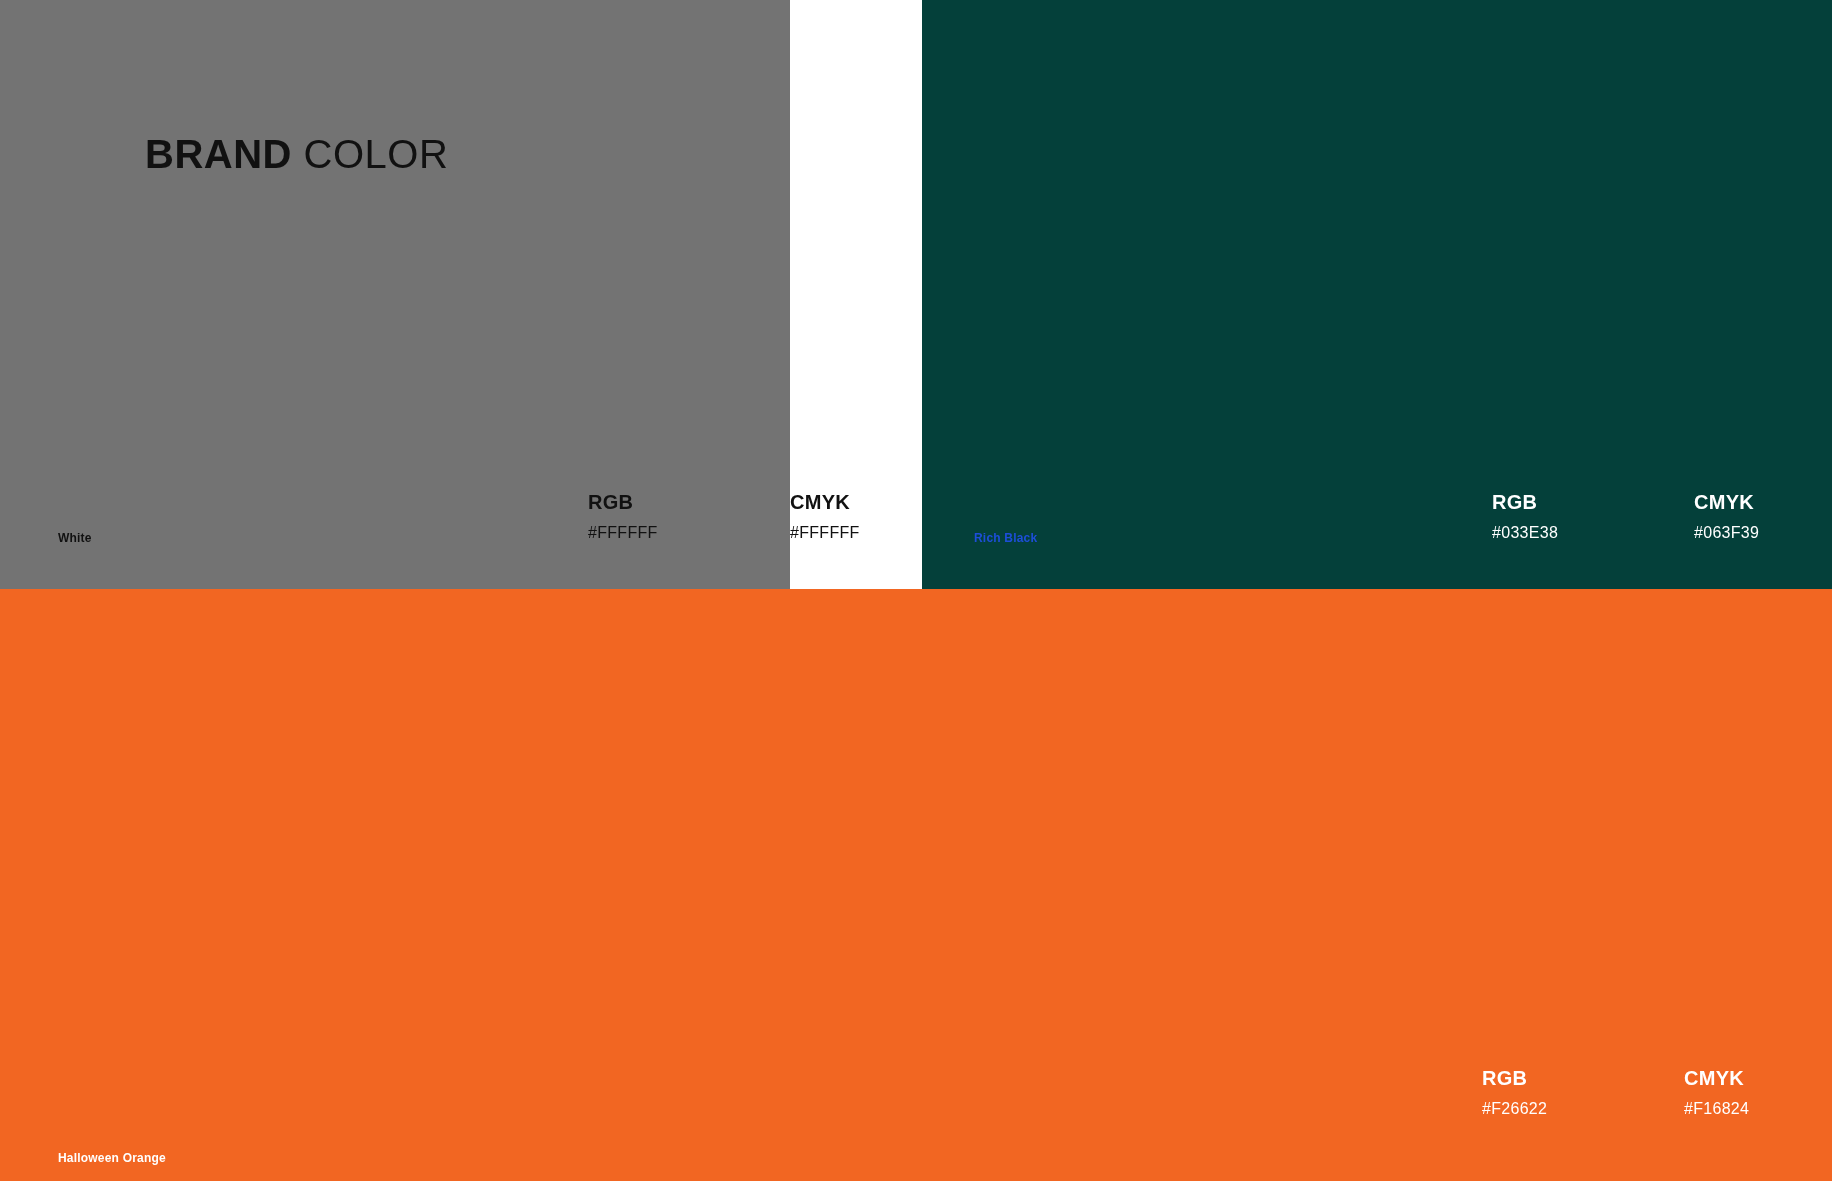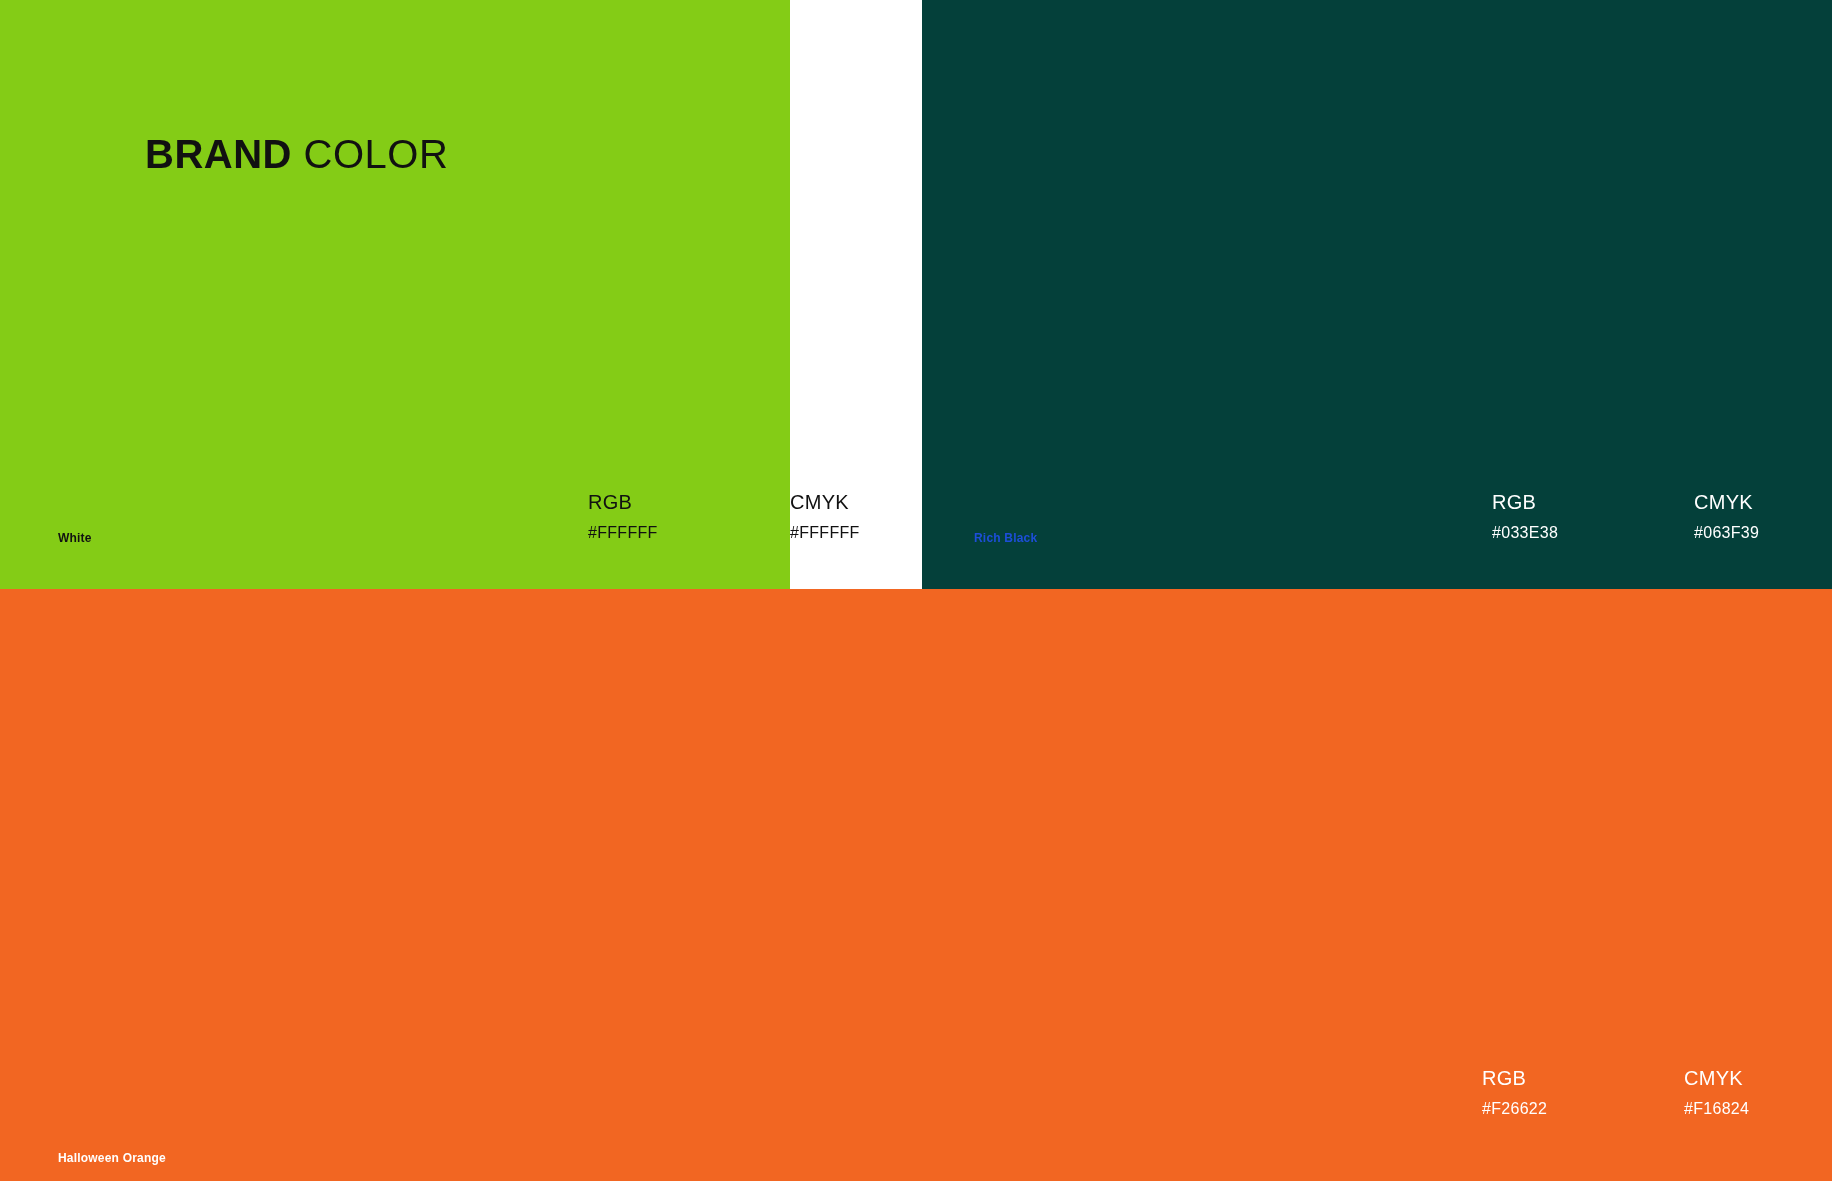--- a/index.html
+++ b/index.html
@@ -33,21 +33,21 @@
   .swatch {
     position: absolute;
     top: 0;
     height: 100%;
     box-sizing: border-box;
   }
 
   .swatch-white {
     left: 0;
     width: 790px;
-    background: #84cc16;
+    background: #737373;
   }
 
   .swatch-black {
     left: 922px;
     width: 910px;
     background: #04403a;
   }
 
   
   .row-bottom {
@@ -86,21 +86,21 @@
     white-space: nowrap;
     letter-spacing: 0.2px;
   }
 
   .val-col {
     position: absolute;
     white-space: nowrap;
   }
   .val-head {
     font-size: 20px;
-    font-weight: 400;
+    font-weight: 700;
     line-height: 1;
     letter-spacing: 0.3px;
     margin-bottom: 13px;
   }
   .val-hex {
     font-size: 16px;
     font-weight: 300;
     line-height: 1;
     letter-spacing: 0.3px;
   }

